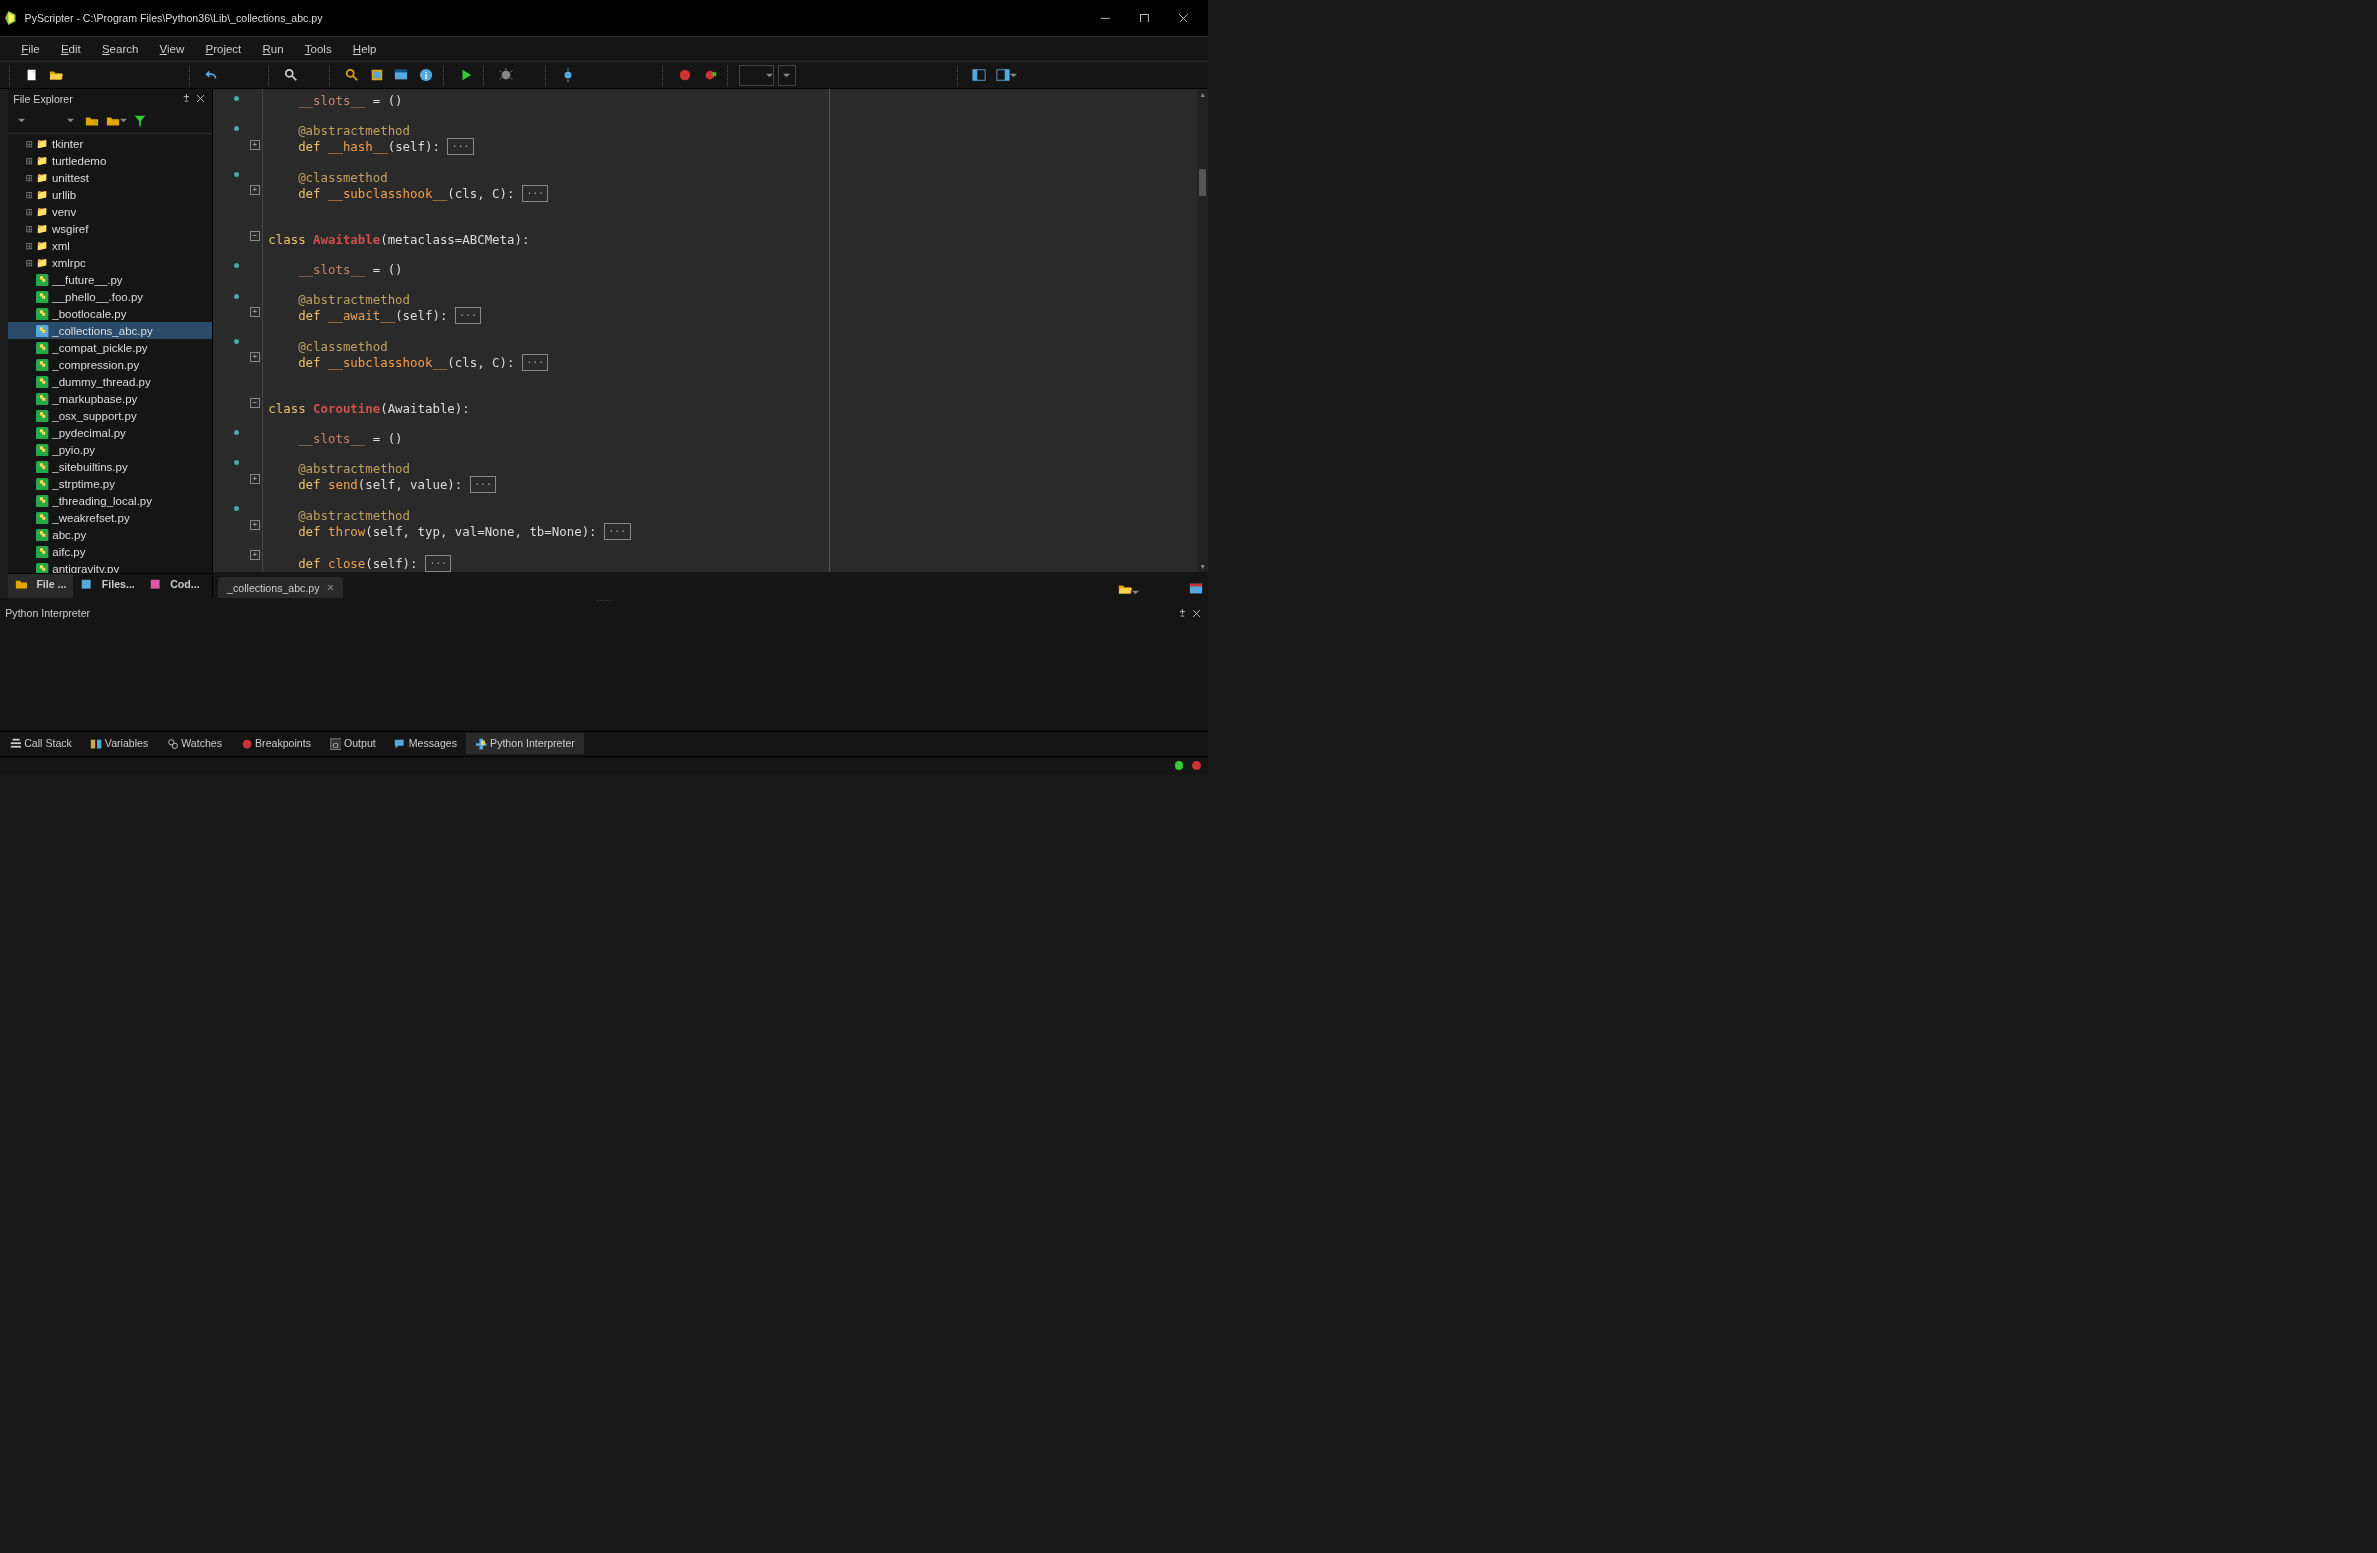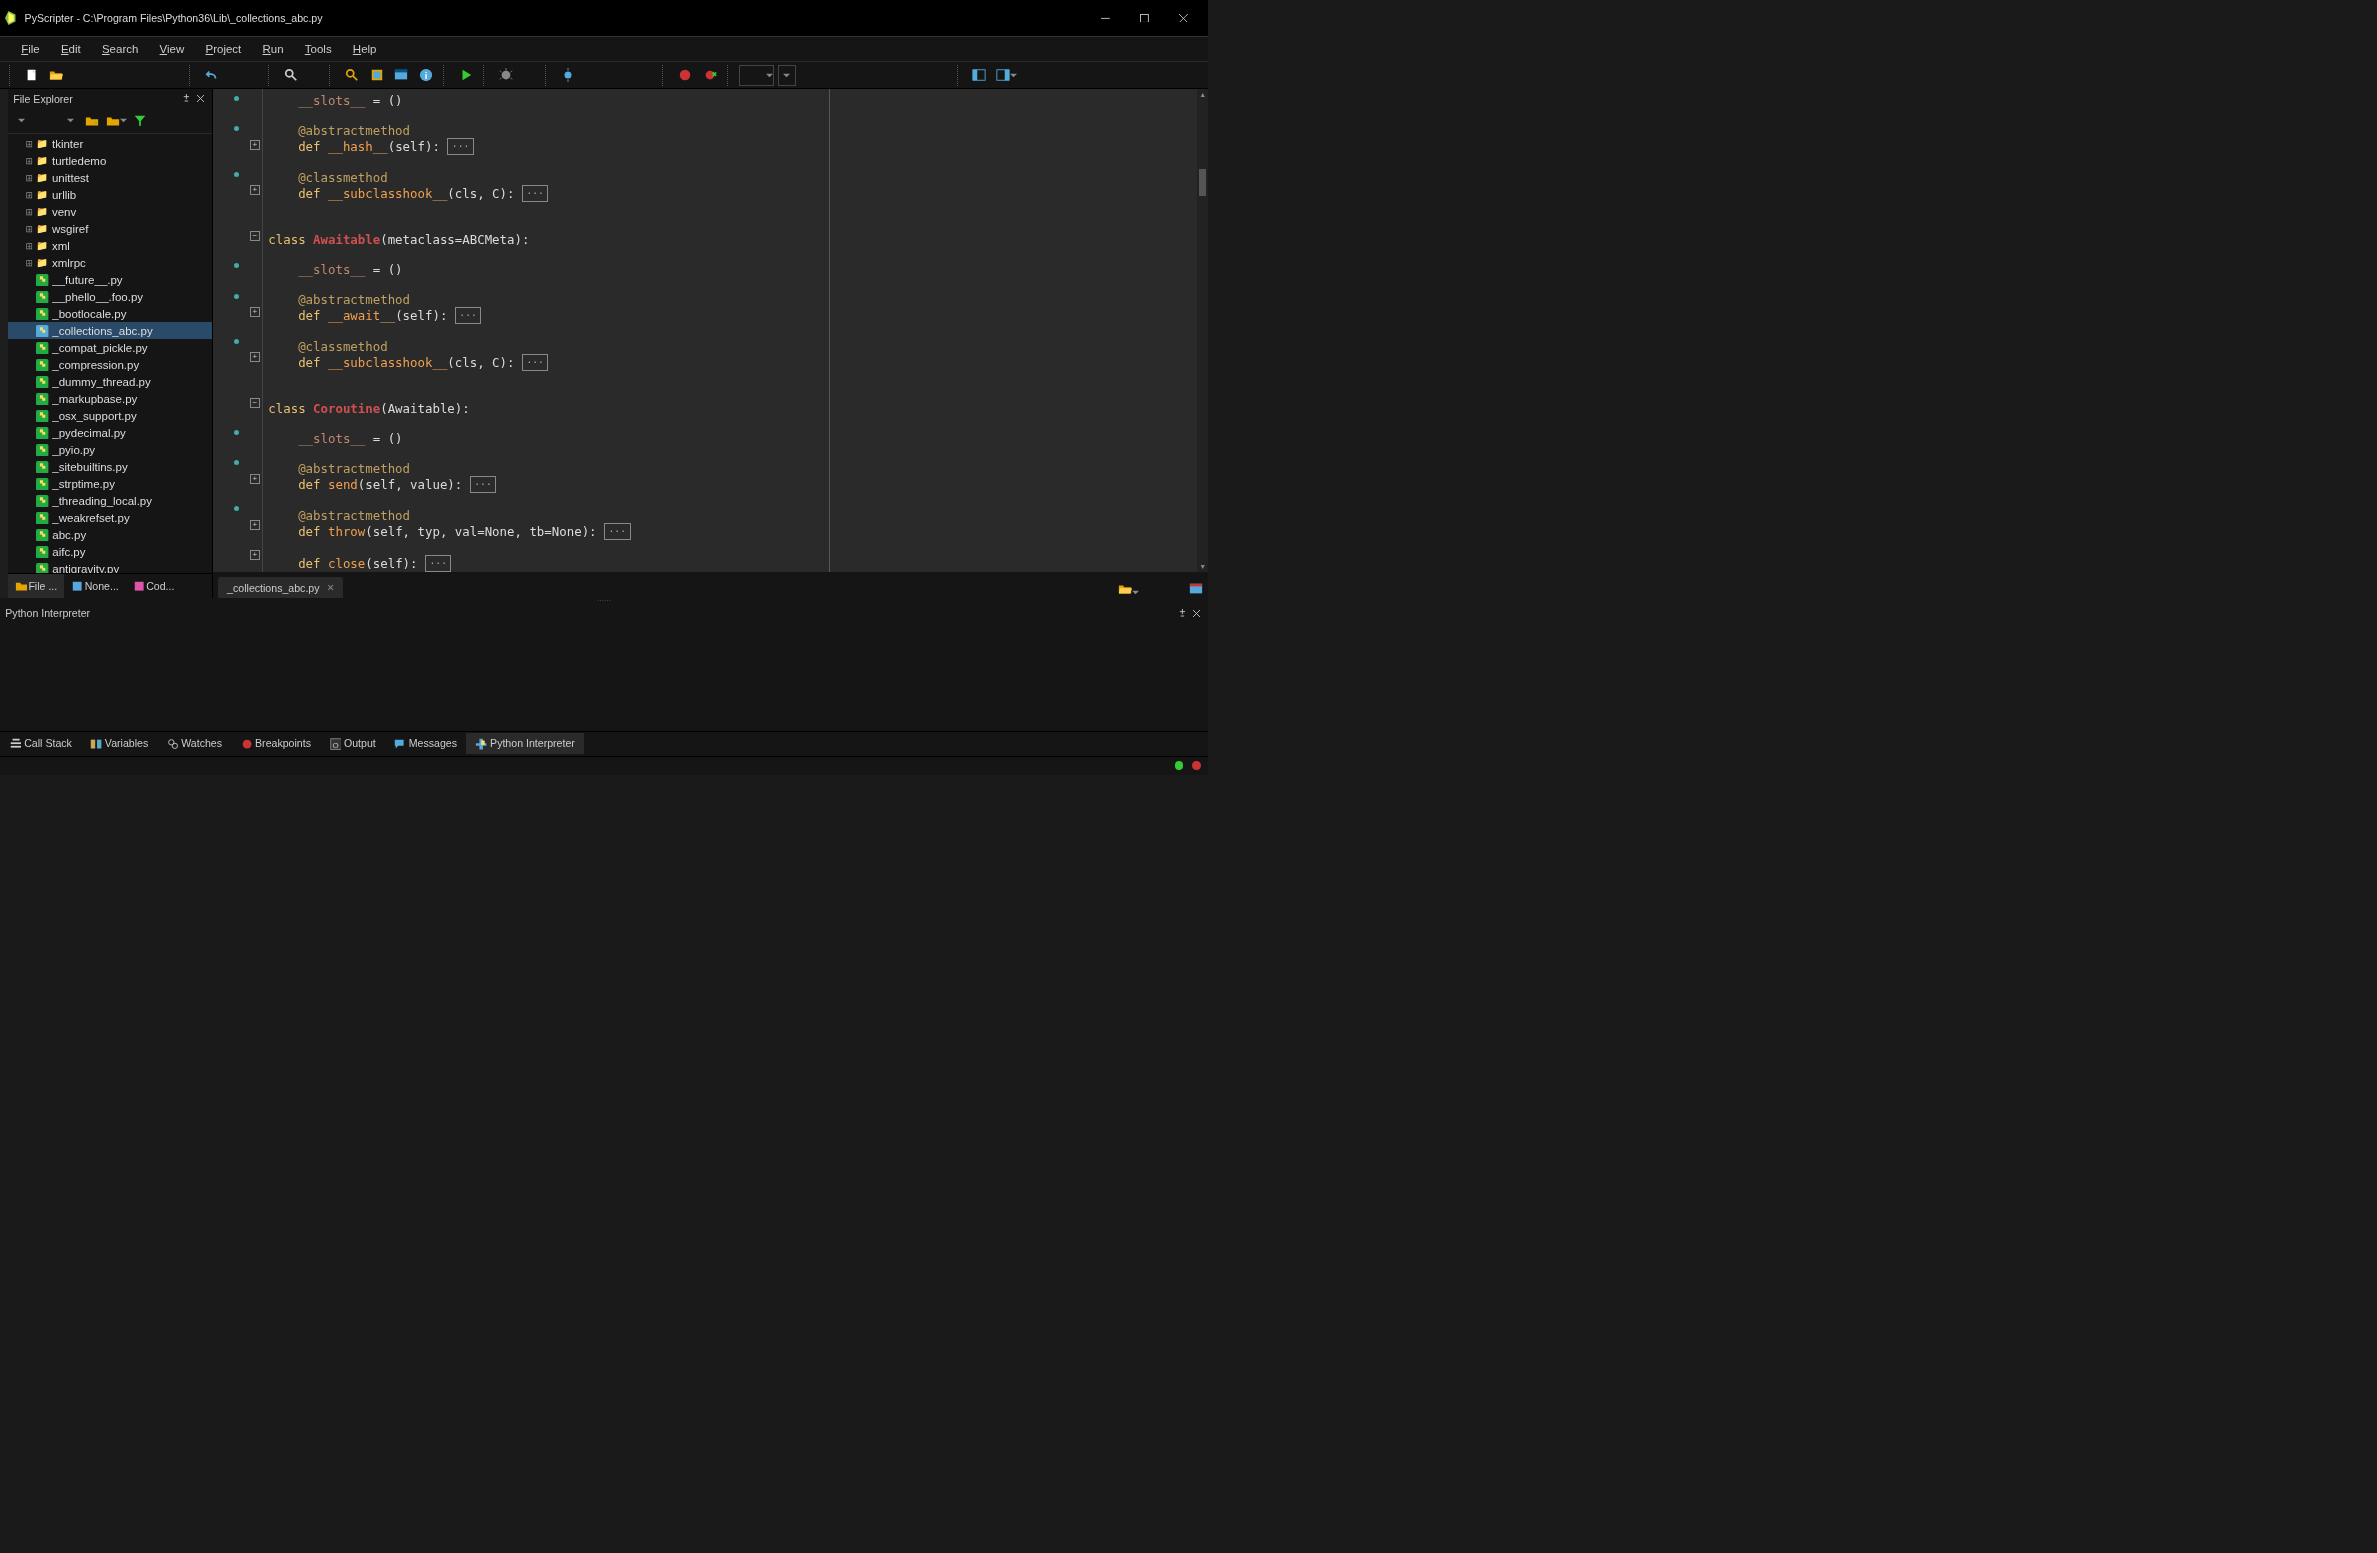--- a/index.html
+++ b/index.html
@@ -108,24 +108,25 @@
 .tree-row .pyicon { width:12.4px;height:12.4px;margin:0 3.5px 0 12.4px; }
 .side-tabs {
   height: 25px;
   background: #151515;
   display: flex;
   border-top: 0.9px solid #000;
 }
 .side-tab {
   padding: 3.5px 7px;
   display: flex;
-  align-items: center;
-  gap: 1px;
+  align-items: flex-start;
+  gap: 9px;
   font-size: 10.6px;
   color: #ccc;
+  font-weight: bold;
 }
 .side-tab.active { background: #2a2a2a; }
 .editor-area {
   flex: 1;
   display: flex;
   flex-direction: column;
   min-width: 0;
 }
 .editor {
   flex: 1;
@@ -618,21 +619,21 @@
       <div class="side-tab active">
           <svg width="12.4" height="12.4" viewBox="0 0 14 14">
             <path fill="#e5a500" d="M1 3h5l1 2h7v7H1z"></path>
           </svg>
           <span>File ...</span>
         </div>
       <div class="side-tab">
           <svg width="12.4" height="12.4" viewBox="0 0 14 14">
             <rect x="2" y="2" width="10" height="10" fill="#5ad"></rect>
           </svg>
-          <span>None...</span>
+          <span>Files...</span>
         </div>
       <div class="side-tab">
           <svg width="12.4" height="12.4" viewBox="0 0 14 14">
             <rect x="2" y="2" width="10" height="10" fill="#d5a"></rect>
           </svg>
           <span>Cod...</span>
         </div>
     </div>
   </div>
 

